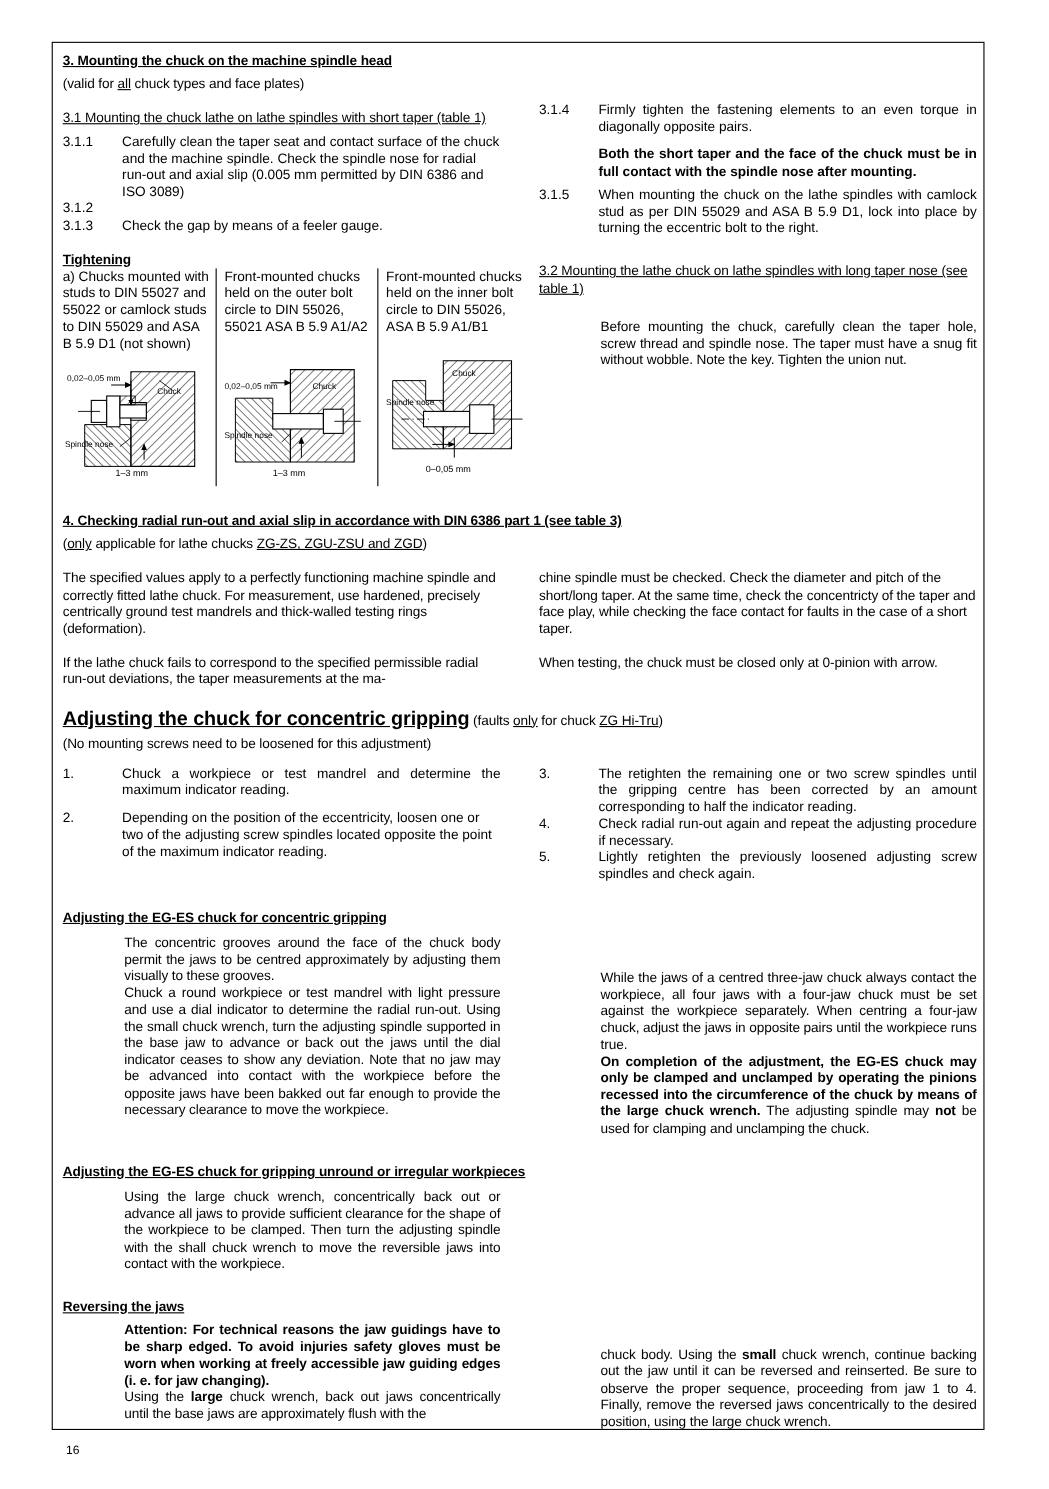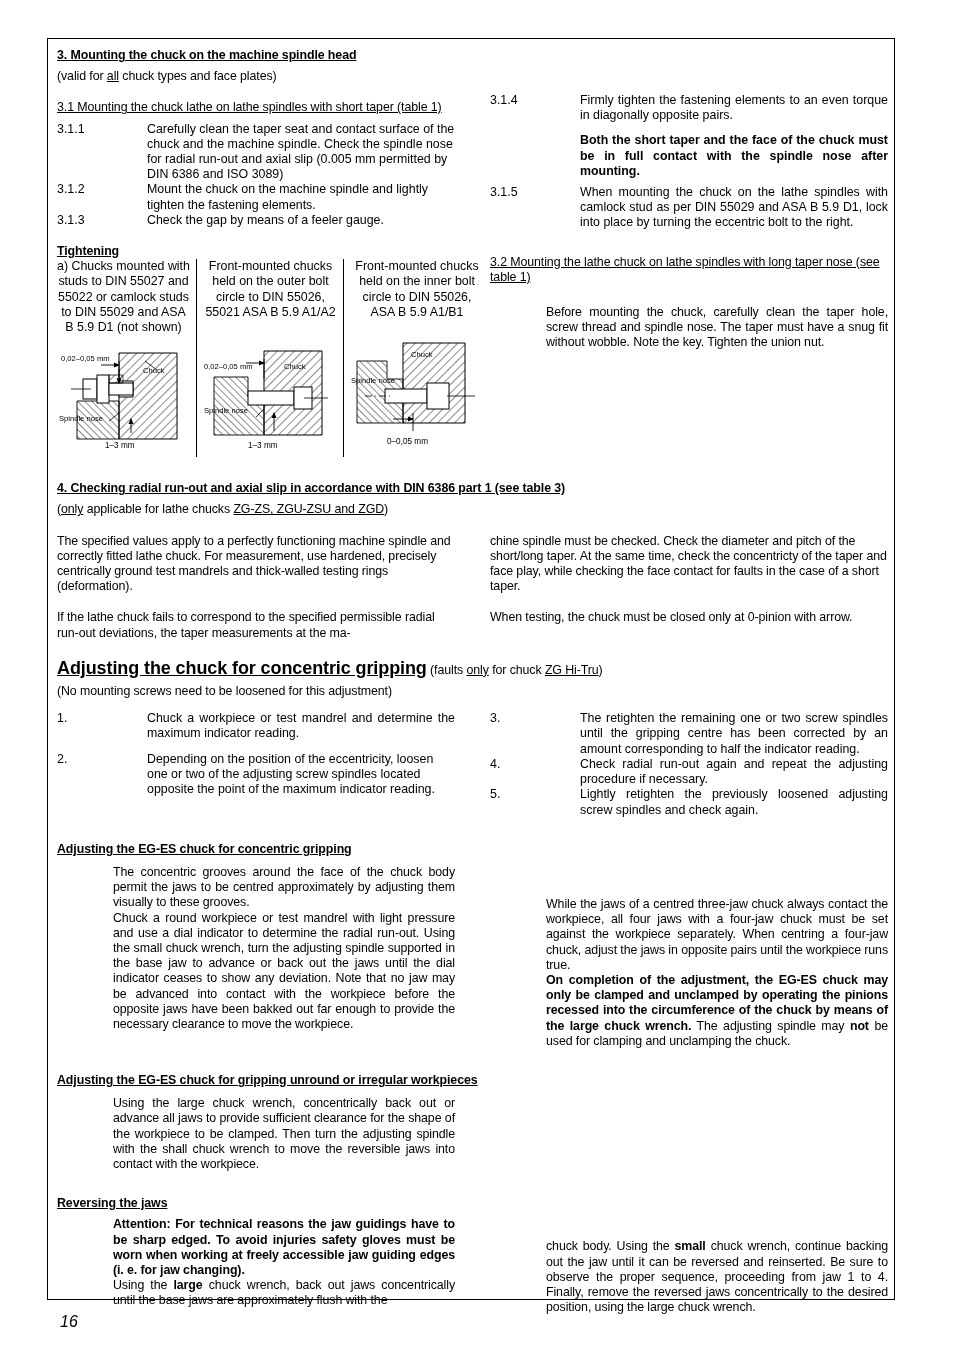--- a/index.html
+++ b/index.html
@@ -67,21 +67,20 @@
   .sp16 { height: 16px; }
   .sp20 { height: 20px; }
   .sp24 { height: 24px; }
 
   
   .nlist { }
   .nrow {
     display: flex;
     font-size: 12.4px;
     line-height: 15.2px;
-    gap: 36px;
   }
   .nrow .num {
     flex: 0 0 54px;
     width: 54px;
   }
   .nrow .body { flex: 1 1 auto; }
 
   .indent-box {
     margin-left: 56px;
   }
@@ -90,35 +89,33 @@
   .tt {
     width: 398px;
     border-collapse: collapse;
     table-layout: fixed;
   }
   .tt td {
     vertical-align: top;
     padding: 0 6px 0 0;
     font-size: 12.4px;
     line-height: 15.2px;
-    text-align: center;
   }
   .tt td.c1 { width: 133px; border-right: 1.2px solid #000; }
   .tt td.c2 { width: 133px; border-right: 1.2px solid #000; padding-left: 7px; }
   .tt td.c3 { width: 132px; padding-left: 7px; }
   .tt tr.diagrow td { height: 118px; padding-top: 4px; }
 
   svg { display: block; }
 
   .pagenum {
     position: absolute;
     left: 60px;
     top: 1313px;
-    font-size: 16px;
-    font-style: italic;
+    font-size: 11px;
   }
 </style>
 </head>
 <body>
 
 <div class="page">
   <div class="content-frame">
     <div class="inner">
 
       <div class="cols">
@@ -134,21 +131,20 @@
           <div class="t ul">3.1 Mounting the chuck lathe on lathe spindles with short taper (table 1)</div>
           <div class="sp6"></div>
 
           <div class="nlist">
             <div class="nrow">
               <div class="num">3.1.1</div>
               <div class="body">Carefully clean the taper seat and contact surface of the chuck and the machine spindle. Check the spindle nose for radial run-out and axial slip (0.005 mm permitted by DIN 6386 and ISO 3089)</div>
             </div>
             <div class="nrow">
               <div class="num">3.1.2</div>
-              <div class="body">Mount the chuck on the machine spindle and lightly tighten the fastening elements.</div>
             </div>
             <div class="nrow">
               <div class="num">3.1.3</div>
               <div class="body">Check the gap by means of a feeler gauge.</div>
             </div>
           </div>
 
           <div class="sp16"></div>
 
           <div class="t h-bold-ul">Tightening</div>

